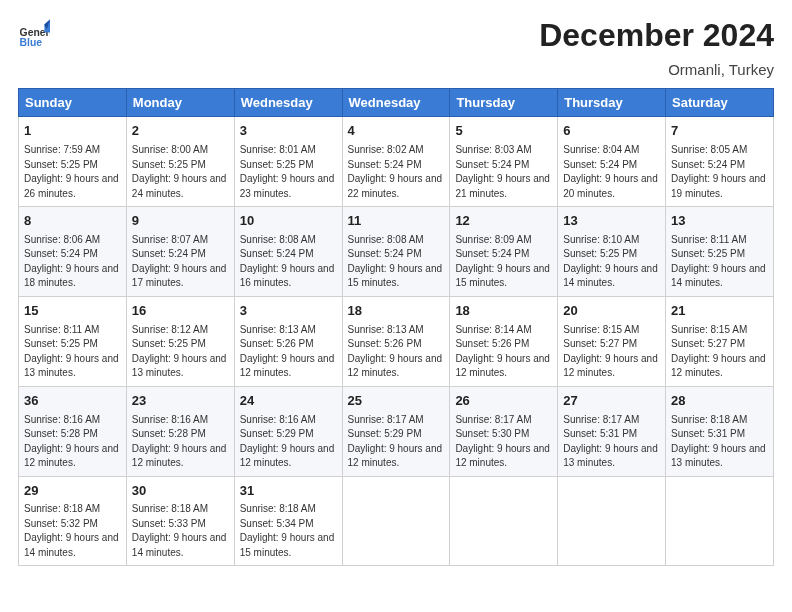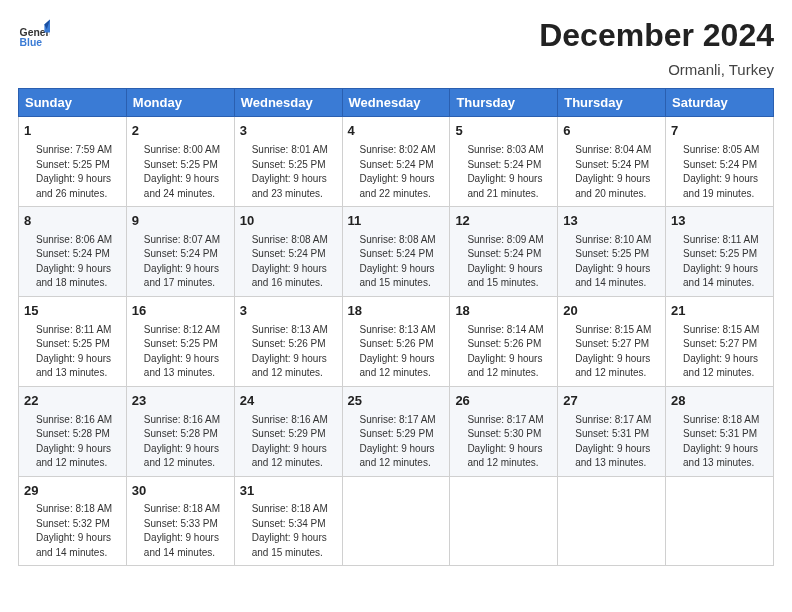--- a/index.html
+++ b/index.html
@@ -77,21 +77,20 @@
       font-size: 13px;
       font-weight: bold;
       color: #222;
       display: block;
       margin-bottom: 2px;
     }
     .day-info {
       font-size: 10px;
       color: #333;
       line-height: 1.45;
-      margin-left: 12px;
     }
     .empty-cell {
       background: #f5f7fa;
     }
   </style>
 </head>
 <body>
 
 <div class="page">
   <div class="header">
@@ -207,21 +206,21 @@
             <span class="day-num">20</span>
             <div class="day-info">Sunrise: 8:15 AM<br>Sunset: 5:27 PM<br>Daylight: 9 hours and 12 minutes.</div>
           </td>
           <td>
             <span class="day-num">21</span>
             <div class="day-info">Sunrise: 8:15 AM<br>Sunset: 5:27 PM<br>Daylight: 9 hours and 12 minutes.</div>
           </td>
         </tr>
         <tr>
           <td>
-            <span class="day-num">22</span>
+            <span class="day-num">36</span>
             <div class="day-info">Sunrise: 8:16 AM<br>Sunset: 5:28 PM<br>Daylight: 9 hours and 12 minutes.</div>
           </td>
           <td>
             <span class="day-num">23</span>
             <div class="day-info">Sunrise: 8:16 AM<br>Sunset: 5:28 PM<br>Daylight: 9 hours and 12 minutes.</div>
           </td>
           <td>
             <span class="day-num">24</span>
             <div class="day-info">Sunrise: 8:16 AM<br>Sunset: 5:29 PM<br>Daylight: 9 hours and 12 minutes.</div>
           </td>

